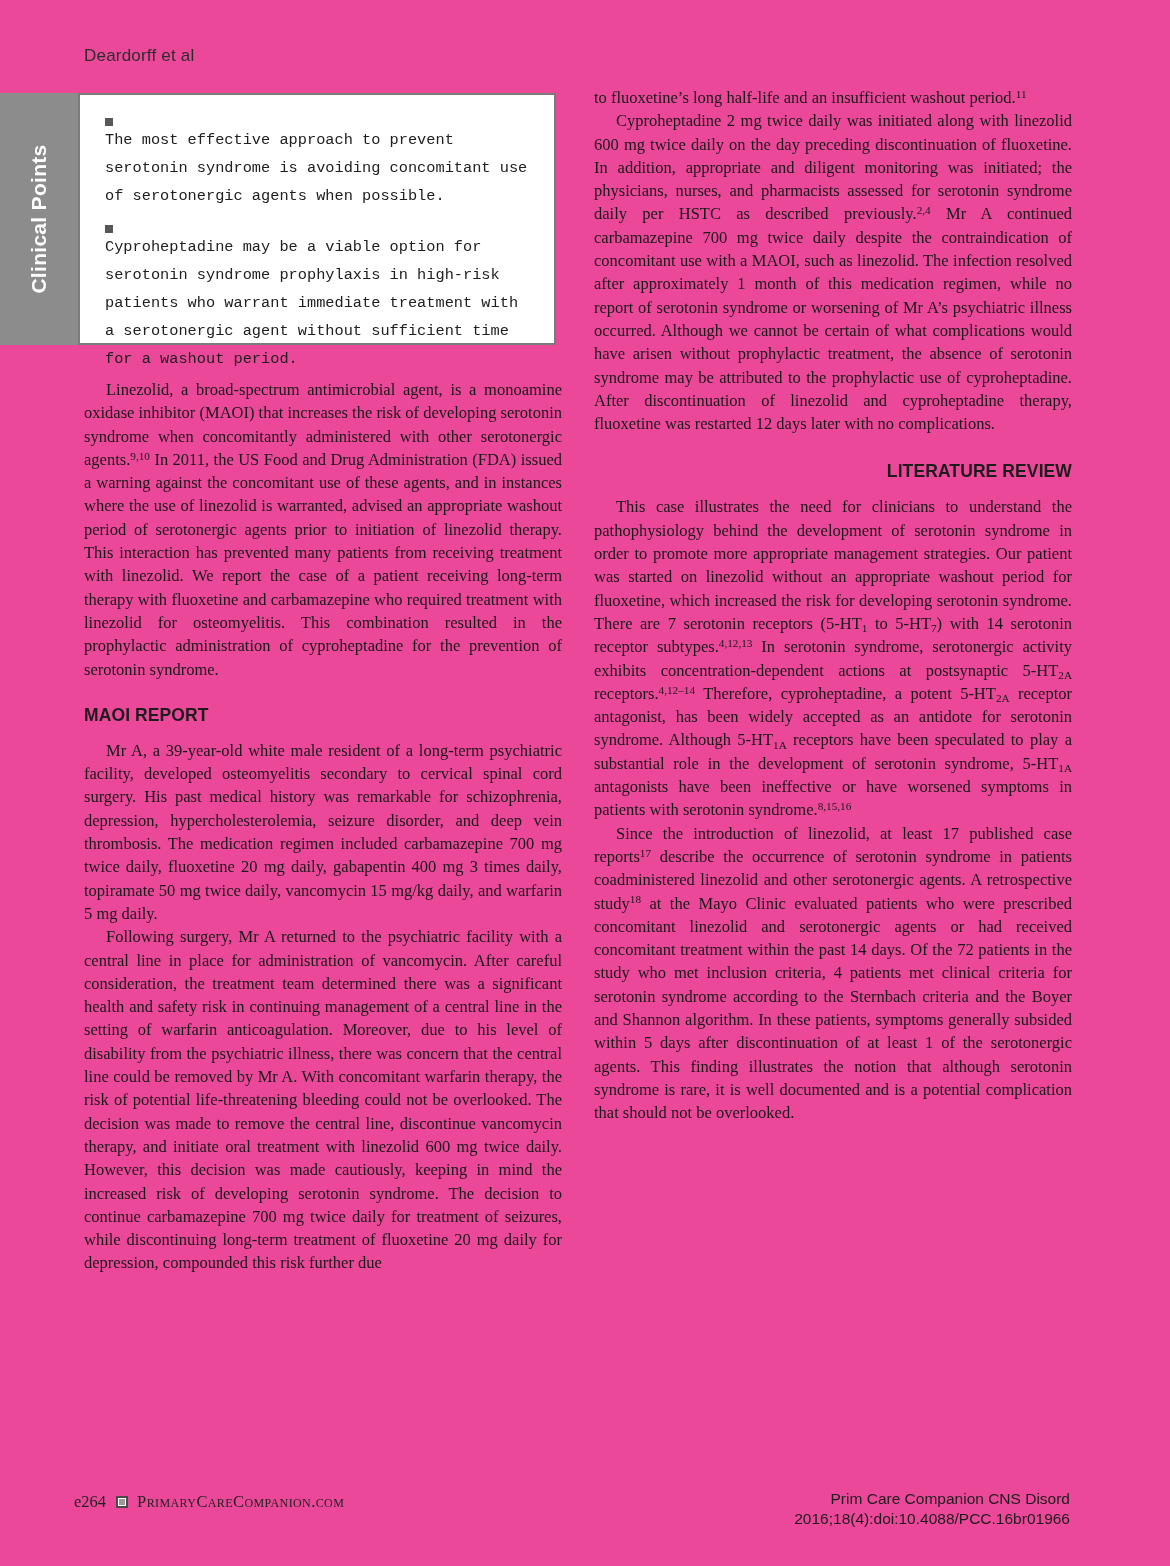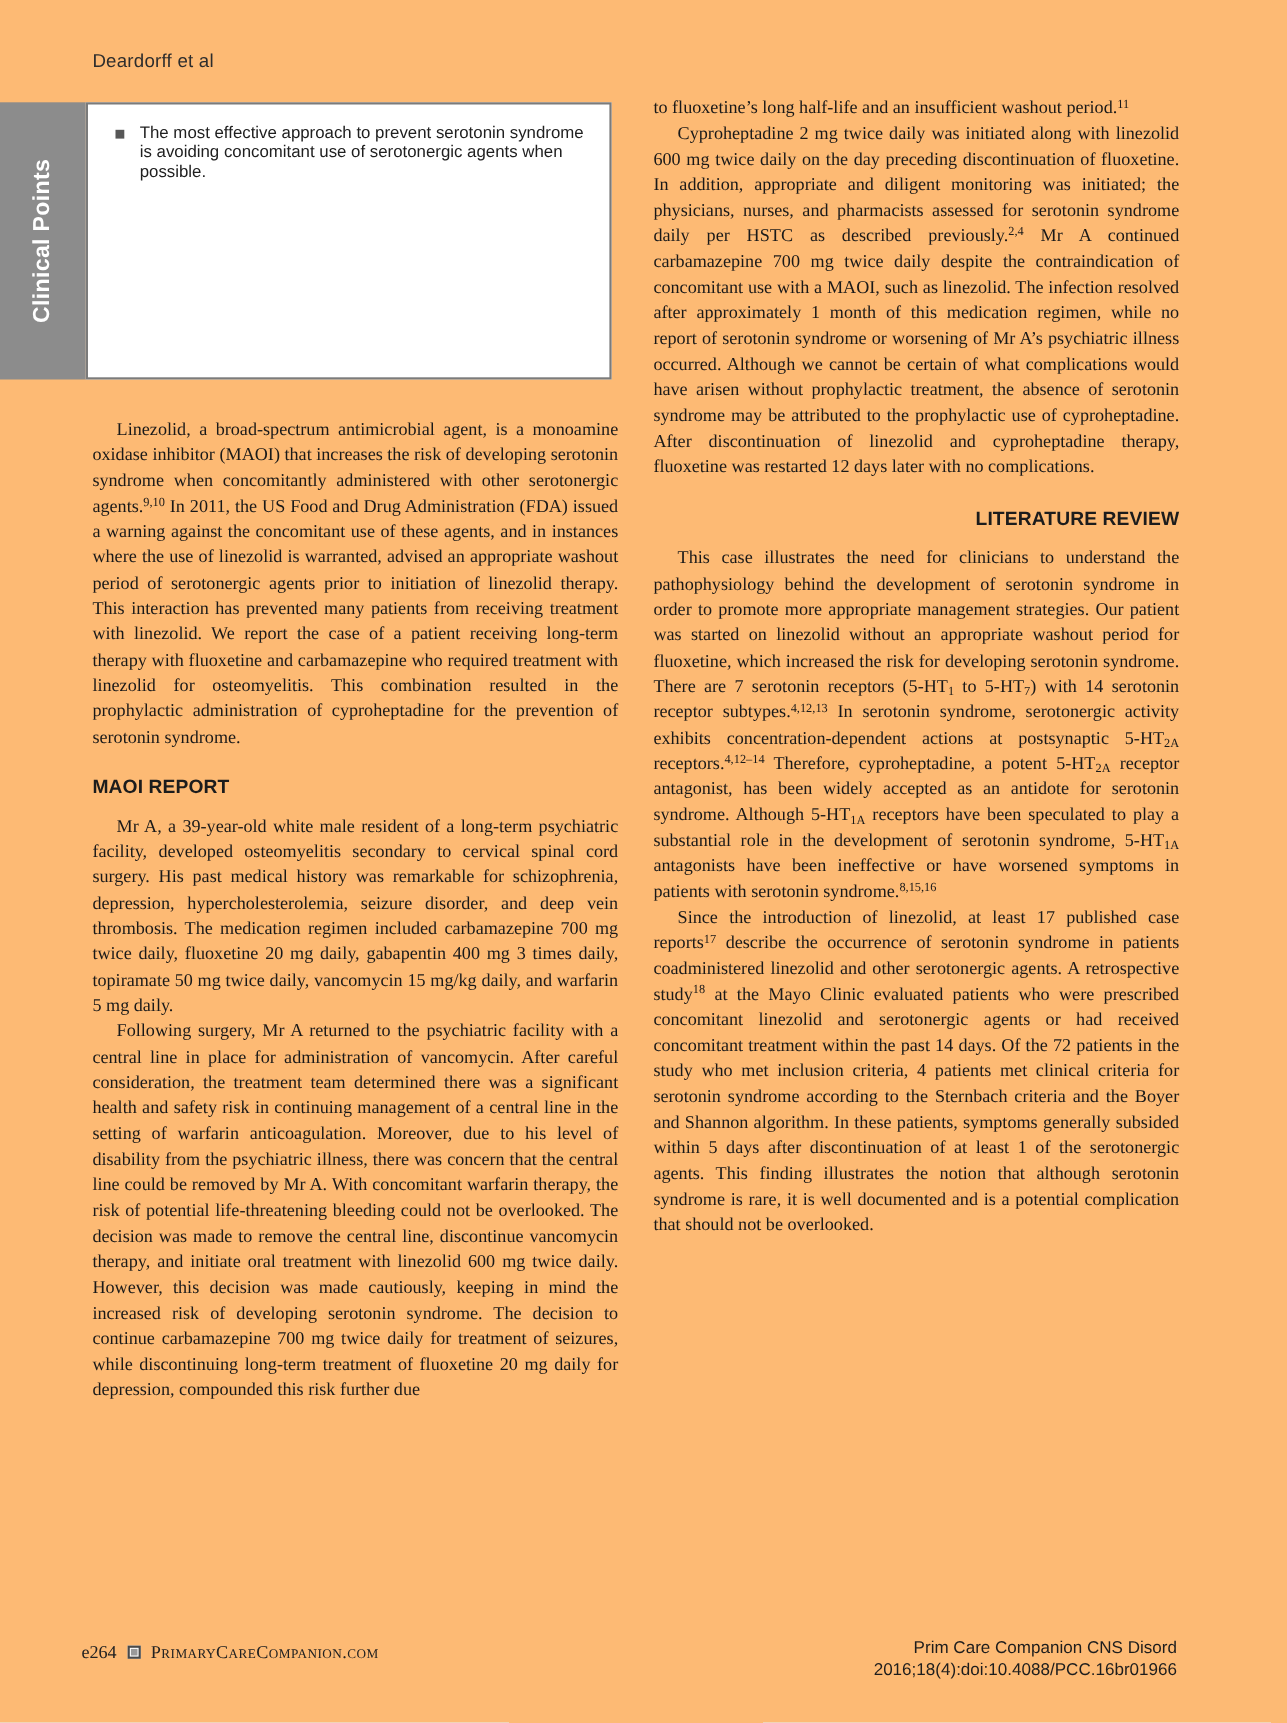--- a/index.html
+++ b/index.html
@@ -1,20 +1,20 @@
 <!DOCTYPE html>
 <html style="--cp-tab-bg: #8c8c8c; --cp-border: #7b7b7b; --cp-bullet: #575757;"><head>
 <meta charset="utf-8">
 <style>
   * { margin:0; padding:0; box-sizing:border-box; }
   html,body { background:#e8e8e8; }
   .page {
     position:relative;
     width:1170px; height:1566px;
-    background:#fdba74;
+    background:#ec4899;
     margin:0 auto;
     overflow:hidden;
     font-family:"Liberation Serif", serif;
     color:#1b1b1b;
   }
 
   
   .running-head {
     position:absolute; left:84px; top:46px;
     font-family:"Liberation Sans", sans-serif;
@@ -42,22 +42,22 @@
   }
   .cp-box {
     flex:1;
     background:#ffffff;
     border:2px solid var(--cp-border, #7b7b7b);
     padding:17px 18px 10px 25px;
   }
   .cp-item {
     display:flex;
     margin-bottom:9px;
-    font-family:Liberation Sans, sans-serif;
-    font-size:15.3px; line-height:18px; color:#202020;
+    font-family:Liberation Mono, monospace;
+    font-size:15.3px; line-height:28px; color:#202020;flex-direction:column;
   }
   .cp-bullet {
     flex:0 0 8px; width:8px; height:8px;
     background:var(--cp-bullet, #575757);
     margin:6px 14px 0 0;
   }
 
   
   .col { position:absolute; width:478px; }
   .col-left  { left:84px;  top:378px; }
@@ -119,20 +119,24 @@
 
   <div class="cp">
     <div class="cp-tab">
       <span class="cp-tab-label">Clinical Points</span>
     </div>
     <div class="cp-box">
       <div class="cp-item">
         <span class="cp-bullet"></span>
         <span>The most effective approach to prevent serotonin syndrome is avoiding concomitant use of serotonergic agents when possible.</span>
       </div>
+      <div class="cp-item">
+        <span class="cp-bullet"></span>
+        <span>Cyproheptadine may be a viable option for serotonin syndrome prophylaxis in high-risk patients who warrant immediate treatment with a serotonergic agent without sufficient time for a washout period.</span>
+      </div>
     </div>
   </div>
 
   <div class="col col-left">
     <p class="body indent">Linezolid, a broad-spectrum antimicrobial agent, is a monoamine oxidase inhibitor (MAOI) that increases the risk of developing serotonin syndrome when concomitantly administered with other serotonergic agents.<sup>9,10</sup> In 2011, the US Food and Drug Administration (FDA) issued a warning against the concomitant use of these agents, and in instances where the use of linezolid is warranted, advised an appropriate washout period of serotonergic agents prior to initiation of linezolid therapy. This interaction has prevented many patients from receiving treatment with linezolid. We report the case of a patient receiving long-term therapy with fluoxetine and carbamazepine who required treatment with linezolid for osteomyelitis. This combination resulted in the prophylactic administration of cyproheptadine for the prevention of serotonin syndrome.</p>
     <h2 class="section">MAOI REPORT</h2>
     <p class="body indent">Mr A, a 39-year-old white male resident of a long-term psychiatric facility, developed osteomyelitis secondary to cervical spinal cord surgery. His past medical history was remarkable for schizophrenia, depression, hypercholesterolemia, seizure disorder, and deep vein thrombosis. The medication regimen included carbamazepine 700 mg twice daily, fluoxetine 20 mg daily, gabapentin 400 mg 3 times daily, topiramate 50 mg twice daily, vancomycin 15 mg/kg daily, and warfarin 5 mg daily.</p>
     <p class="body indent">Following surgery, Mr A returned to the psychiatric facility with a central line in place for administration of vancomycin. After careful consideration, the treatment team determined there was a significant health and safety risk in continuing management of a central line in the setting of warfarin anticoagulation. Moreover, due to his level of disability from the psychiatric illness, there was concern that the central line could be removed by Mr A. With concomitant warfarin therapy, the risk of potential life-threatening bleeding could not be overlooked. The decision was made to remove the central line, discontinue vancomycin therapy, and initiate oral treatment with linezolid 600 mg twice daily. However, this decision was made cautiously, keeping in mind the increased risk of developing serotonin syndrome. The decision to continue carbamazepine 700 mg twice daily for treatment of seizures, while discontinuing long-term treatment of fluoxetine 20 mg daily for depression, compounded this risk further due</p>
   </div>
 

